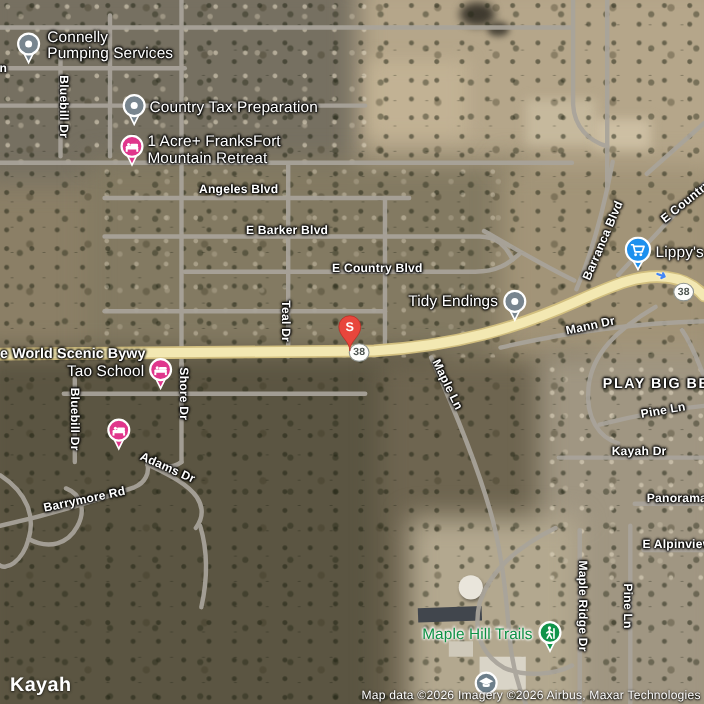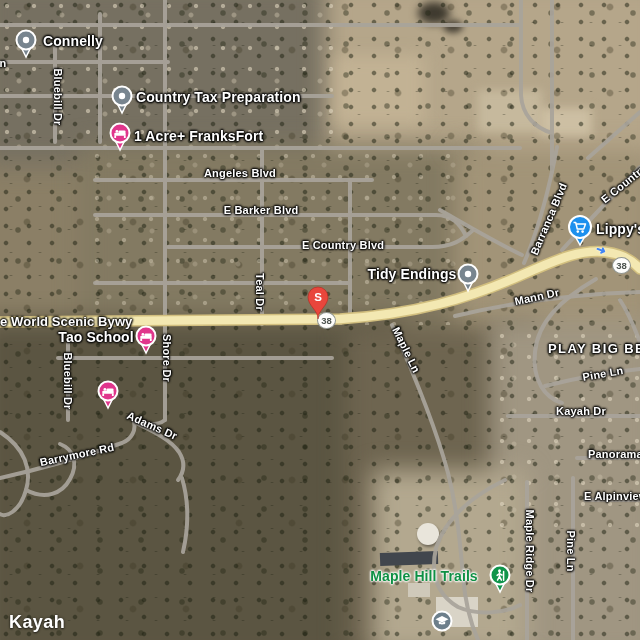--- a/index.html
+++ b/index.html
@@ -28,21 +28,21 @@
 
   
   .street{position:absolute;z-index:4;color:#fff;font-size:11px;font-weight:700;
     line-height:1;white-space:nowrap;letter-spacing:.2px;
     text-shadow:0 1px 2px rgba(0,0,0,.95),0 -1px 2px rgba(0,0,0,.95),
                 1px 0 2px rgba(0,0,0,.95),-1px 0 2px rgba(0,0,0,.95),0 0 3px rgba(0,0,0,.8);}
   .street.ctr{transform:translate(-50%,-50%);}
   .street.vleft{transform:translate(0,-50%);}
   .street-lg{font-size:13px;letter-spacing:.1px;}
   .area{font-size:13px;letter-spacing:1.4px;font-weight:700;}
-  .poi{position:absolute;z-index:5;color:#fff;font-size:14px;font-weight:700;
+  .poi{position:absolute;z-index:5;color:#fff;font-size:14px;font-weight:400;
     line-height:15px;white-space:nowrap;letter-spacing:.1px;
     text-shadow:0 1px 2px rgba(0,0,0,.95),0 -1px 2px rgba(0,0,0,.95),
                 1px 0 2px rgba(0,0,0,.95),-1px 0 2px rgba(0,0,0,.95),0 0 3px rgba(0,0,0,.85);
     cursor:pointer;}
   .poi.ctr{transform:translate(-50%,-50%);}
   .poi.vleft{transform:translate(0,-50%);}
   .poi-green{color:#0e9044;
     text-shadow:0 1px 2px rgba(255,255,255,.95),0 -1px 2px rgba(255,255,255,.95),
                 1px 0 2px rgba(255,255,255,.95),-1px 0 2px rgba(255,255,255,.95);}
   .marker{position:absolute;z-index:5;cursor:pointer;}
@@ -133,21 +133,21 @@
       <path d="M505,480 C470,497 445,520 436,548 C430,575 438,595 458,607 C478,616 505,613 520,605"></path>
     </g>
     <g fill="none" stroke-linecap="round">
       <path d="M0,322 L340,319 C415,314 468,299 524,274 C560,258 582,249 606,252 C623,254 633,261 640,269" stroke="#d2bf7f" stroke-width="11.5"></path>
       <path d="M0,322 L340,319 C415,314 468,299 524,274 C560,258 582,249 606,252 C623,254 633,261 640,269" stroke="#f3e8b2" stroke-width="8.5"></path>
     </g>
   </svg>
 
   <div class="street ctr" style="left:3px;top:63px;">n</div>
   <div class="street ctr" style="left:57px;top:97px;transform:translate(-50%,-50%) rotate(90deg);">Bluebill Dr</div>
-  <div class="street ctr" style="left:217px;top:173px;margin-left:23px;">Angeles Blvd</div>
+  <div class="street ctr" style="left:217px;top:173px;">Angeles Blvd</div>
   <div class="street ctr" style="left:261px;top:210px;">E Barker Blvd</div>
   <div class="street ctr" style="left:343px;top:245px;">E Country Blvd</div>
   <div class="street ctr" style="left:259px;top:292px;transform:translate(-50%,-50%) rotate(90deg);">Teal Dr</div>
   <div class="street street-lg vleft" style="left:0px;top:321px;">e World Scenic Bywy</div>
   <div class="street ctr" style="left:166px;top:358px;transform:translate(-50%,-50%) rotate(90deg);">Shore Dr</div>
   <div class="street ctr" style="left:67px;top:381px;transform:translate(-50%,-50%) rotate(90deg);">Bluebill Dr</div>
   <div class="street ctr" style="left:152px;top:426px;transform:translate(-50%,-50%) rotate(24deg);">Adams Dr</div>
   <div class="street ctr" style="left:77px;top:455px;transform:translate(-50%,-50%) rotate(-12deg);">Barrymore Rd</div>
   <div class="street ctr" style="left:537px;top:297px;transform:translate(-50%,-50%) rotate(-12deg);">Mann Dr</div>
   <div class="street ctr" style="left:549px;top:219px;transform:translate(-50%,-50%) rotate(-67deg);">Barranca Blvd</div>
@@ -270,25 +270,28 @@
 
   <div class="marker" style="left:305px;top:284px;">
     <svg width="26" height="36" viewBox="0 0 26 36">
       <path d="M13 35 C13 26 3 22 3 13 A10 10 0 0 1 23 13 C23 22 13 26 13 35 Z" fill="#e8463c" stroke="#b3261e" stroke-width="0.6"></path>
       <text x="13" y="17" text-anchor="middle" fill="#fff" font-size="11.5" font-weight="bold" font-family="Liberation Sans, sans-serif">S</text>
     </svg>
   </div>
 
   <div class="poi vleft" style="left:43px;top:41px;">
     <div>Connelly</div>
+    <div>Pumping Services</div>
   </div>
   <div class="poi vleft" style="left:136px;top:97px;">Country Tax Preparation</div>
   <div class="poi vleft" style="left:134px;top:136px;">
     <div>1 Acre+ FranksFort</div>
+    <div>Mountain Retreat</div>
   </div>
   <div class="poi ctr" style="left:412px;top:274px;">Tidy Endings</div>
   <div class="poi vleft" style="left:596px;top:229px;">Lippy's</div>
   <div class="poi ctr" style="left:96px;top:337px;">Tao School</div>
-  <div class="poi poi-green ctr" style="left:424px;top:576px;">Maple Hill Trails</div>
+  <div class="poi poi-green ctr" style="left:434px;top:576px;">Maple Hill Trails</div>
 
   <div class="google-logo">Kayah</div>
+  <div class="attribution">Map data ©2026 Imagery ©2026 Airbus, Maxar Technologies</div>
 
 </div>
 
 </body></html>

